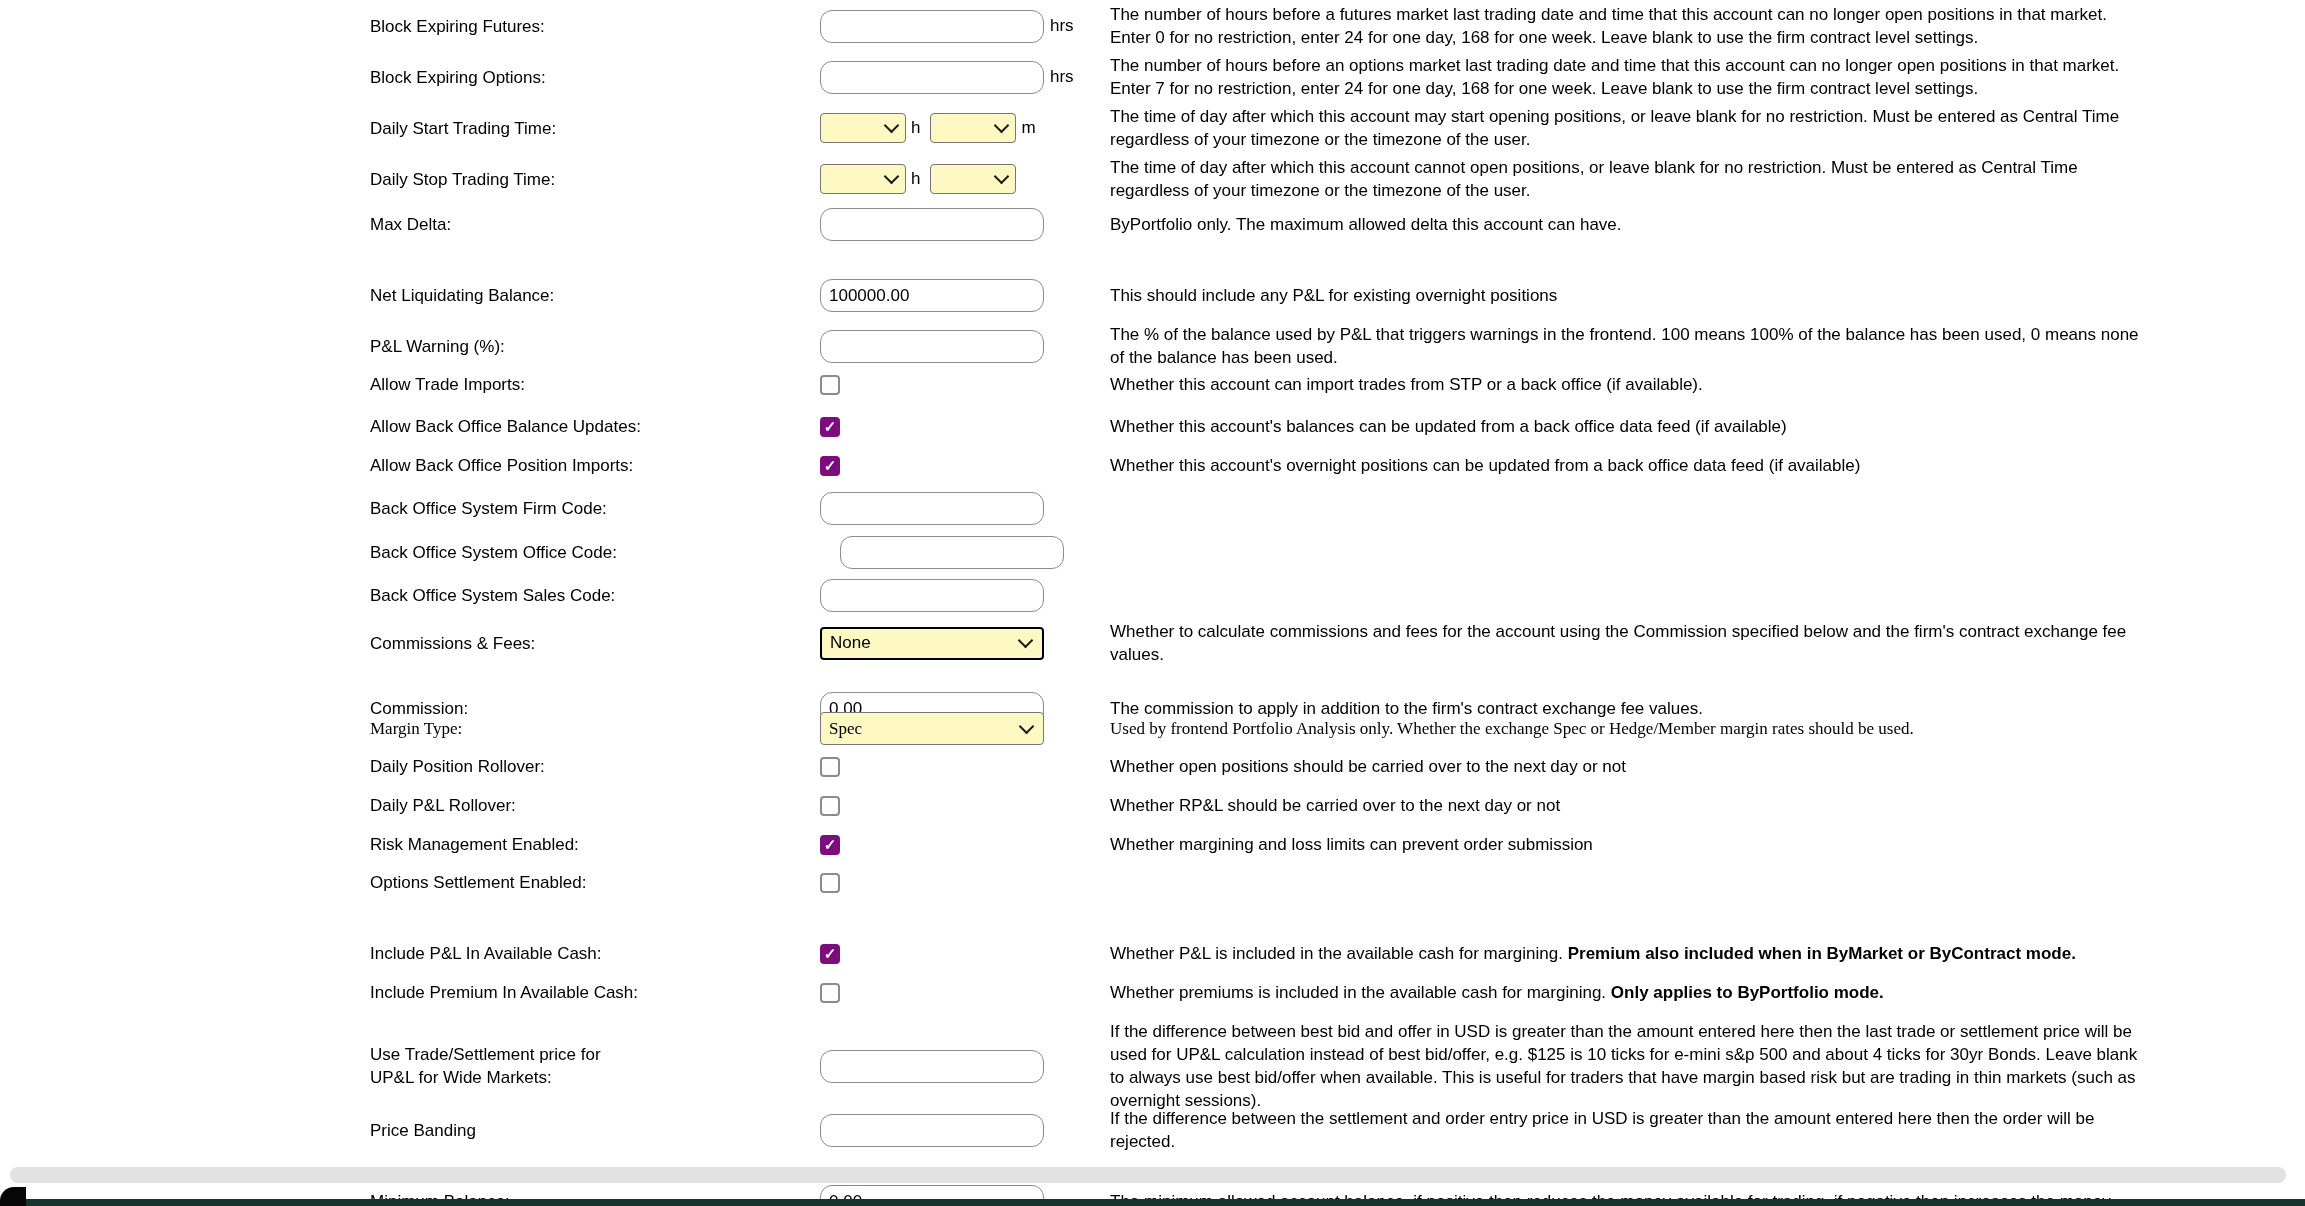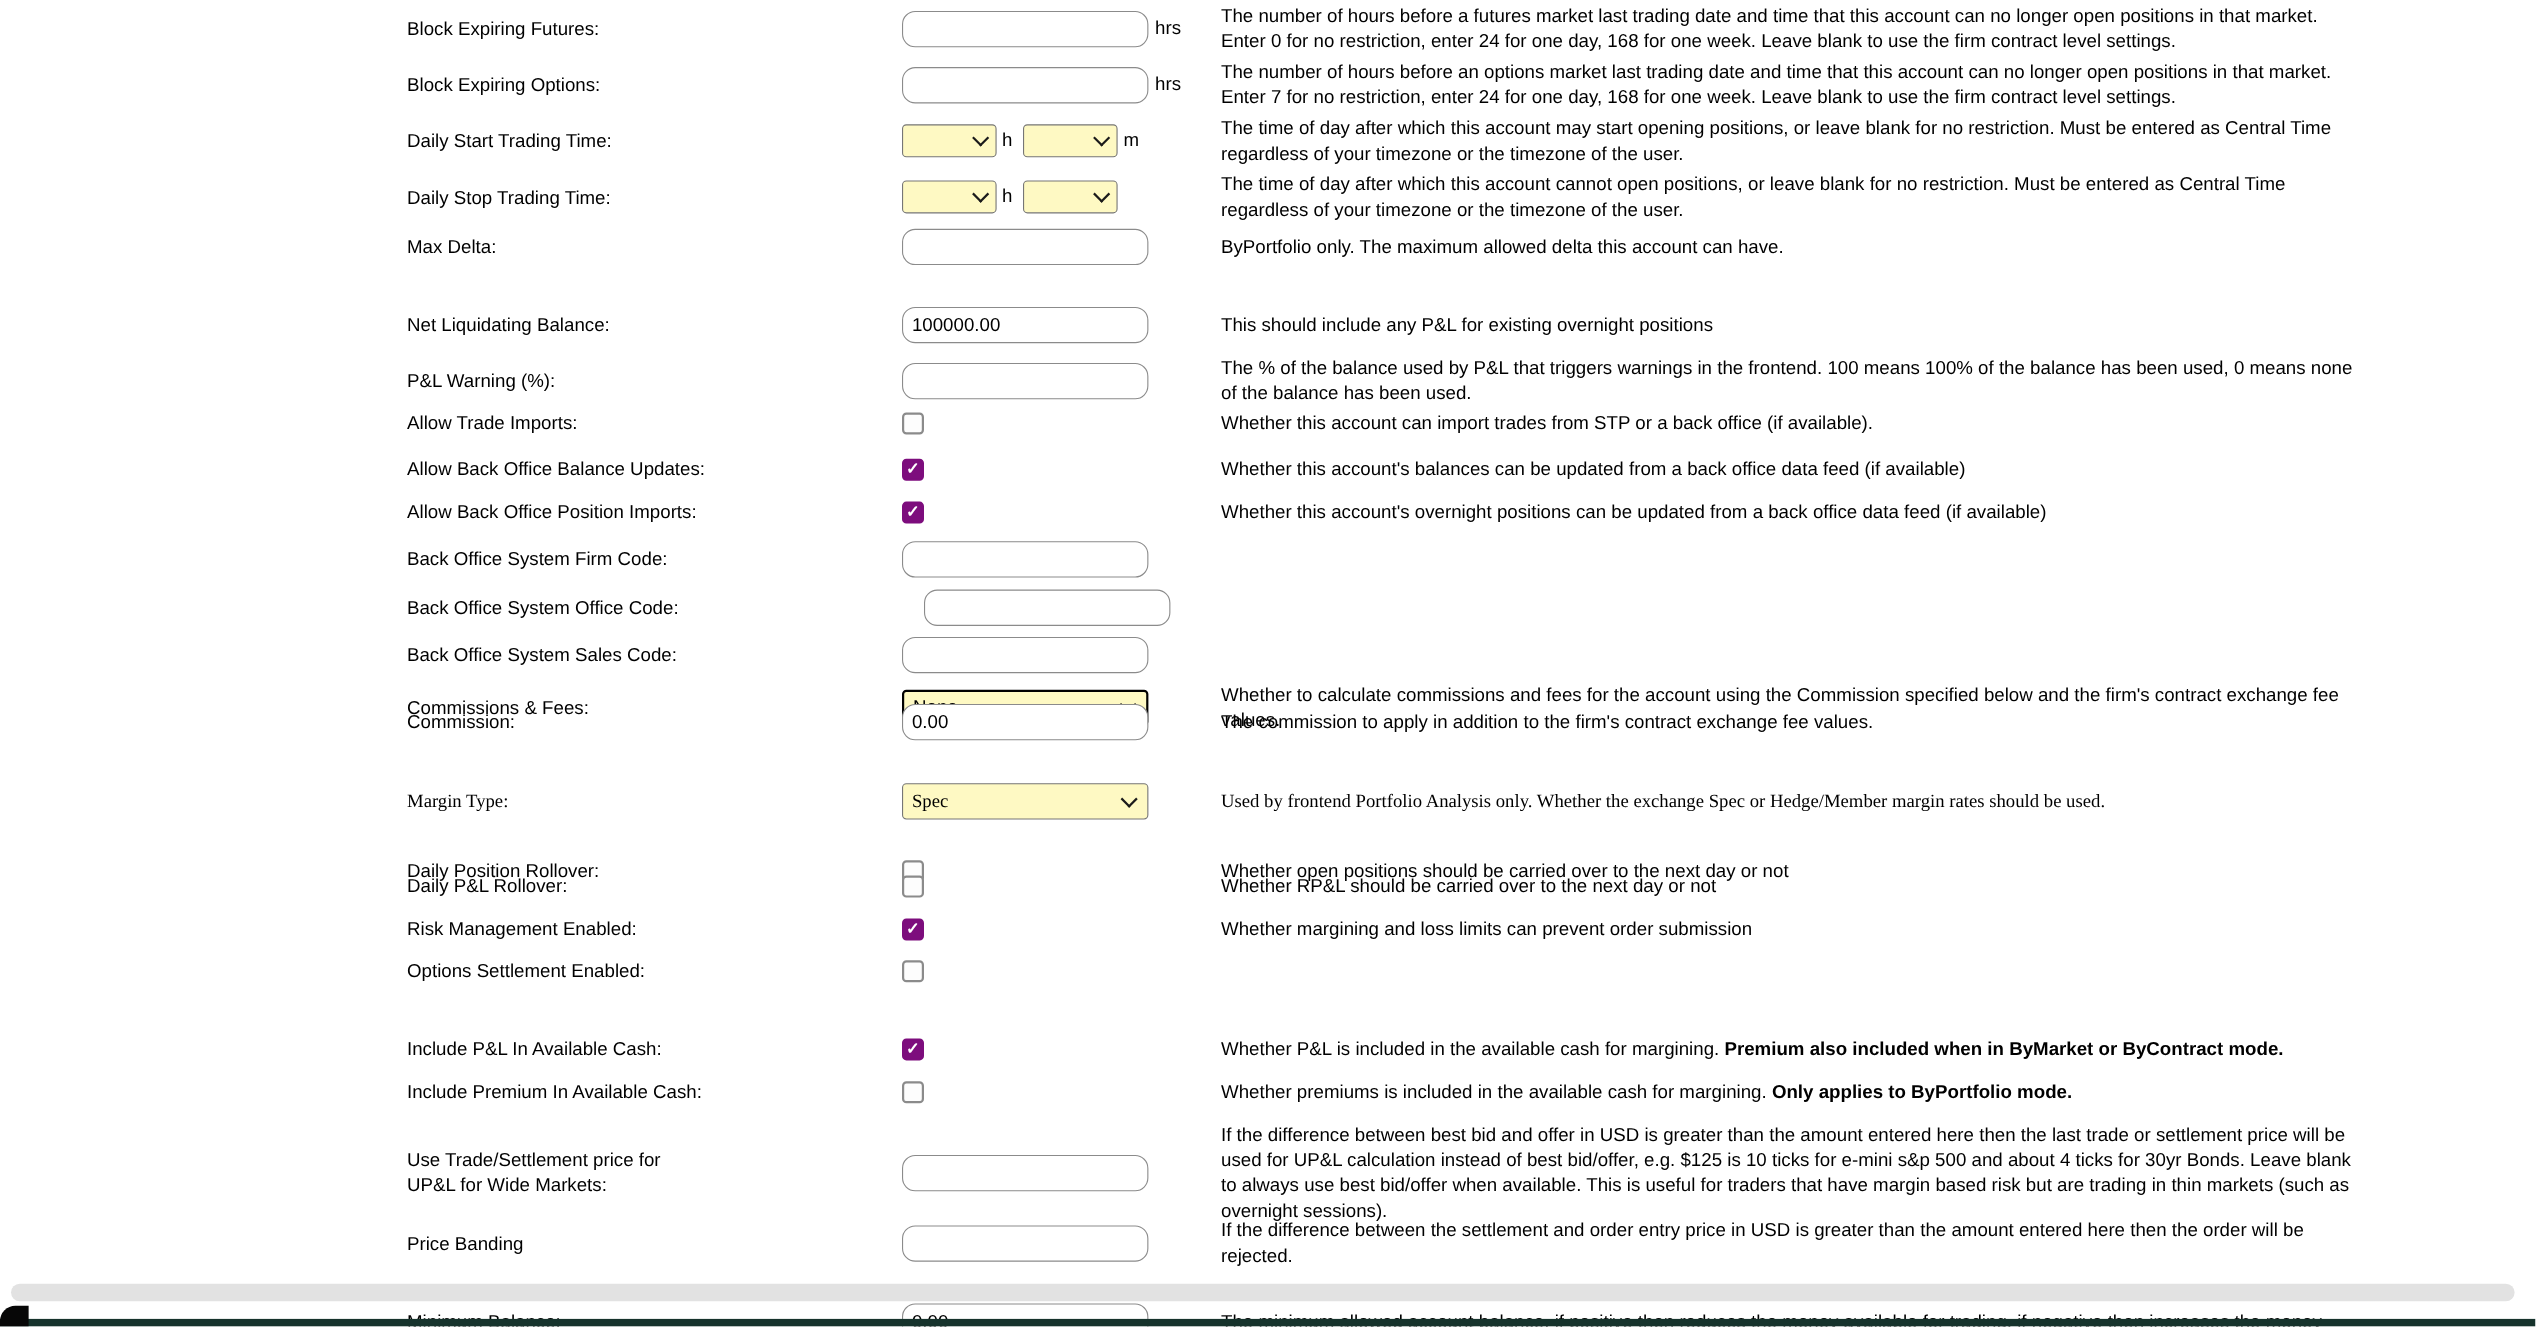--- a/index.html
+++ b/index.html
@@ -193,42 +193,42 @@
         <span>Commissions &amp; Fees:</span>
       </div>
       <div class="ctl">
         <div class="sel focused">
           <span>None</span>
           <span class="chev"></span>
         </div>
       </div>
       <div class="desc"><span>Whether to calculate commissions and fees for the account using the Commission specified below and the firm's contract exchange fee values.</span></div>
     </div>
-    <div class="row" style="top: 640px; height: 33px;">
+    <div class="row" style="top: 692px; height: 33px;">
       <div class="lbl">
         <span>Commission:</span>
       </div>
       <div class="ctl">
         <input class="txt" type="text" value="0.00" style="">
       </div>
       <div class="desc"><span>The commission to apply in addition to the firm's contract exchange fee values.</span></div>
     </div>
     <div class="row" style="top: 712px; height: 33px; font-family: Liberation Serif, serif;">
       <div class="lbl">
         <span>Margin Type:</span>
       </div>
       <div class="ctl">
         <div class="sel">
           <span>Spec</span>
           <span class="chev"></span>
         </div>
       </div>
       <div class="desc"><span>Used by frontend Portfolio Analysis only. Whether the exchange Spec or Hedge/Member margin rates should be used.</span></div>
     </div>
-    <div class="row" style="top: 750px; height: 33px; margin-top: 25px;">
+    <div class="row" style="top: 750px; height: 33px;">
       <div class="lbl">
         <span>Daily Position Rollover:</span>
       </div>
       <div class="ctl">
         <span class="cb"></span>
       </div>
       <div class="desc"><span>Whether open positions should be carried over to the next day or not</span></div>
     </div>
     <div class="row" style="top: 789px; height: 33px;">
       <div class="lbl">

